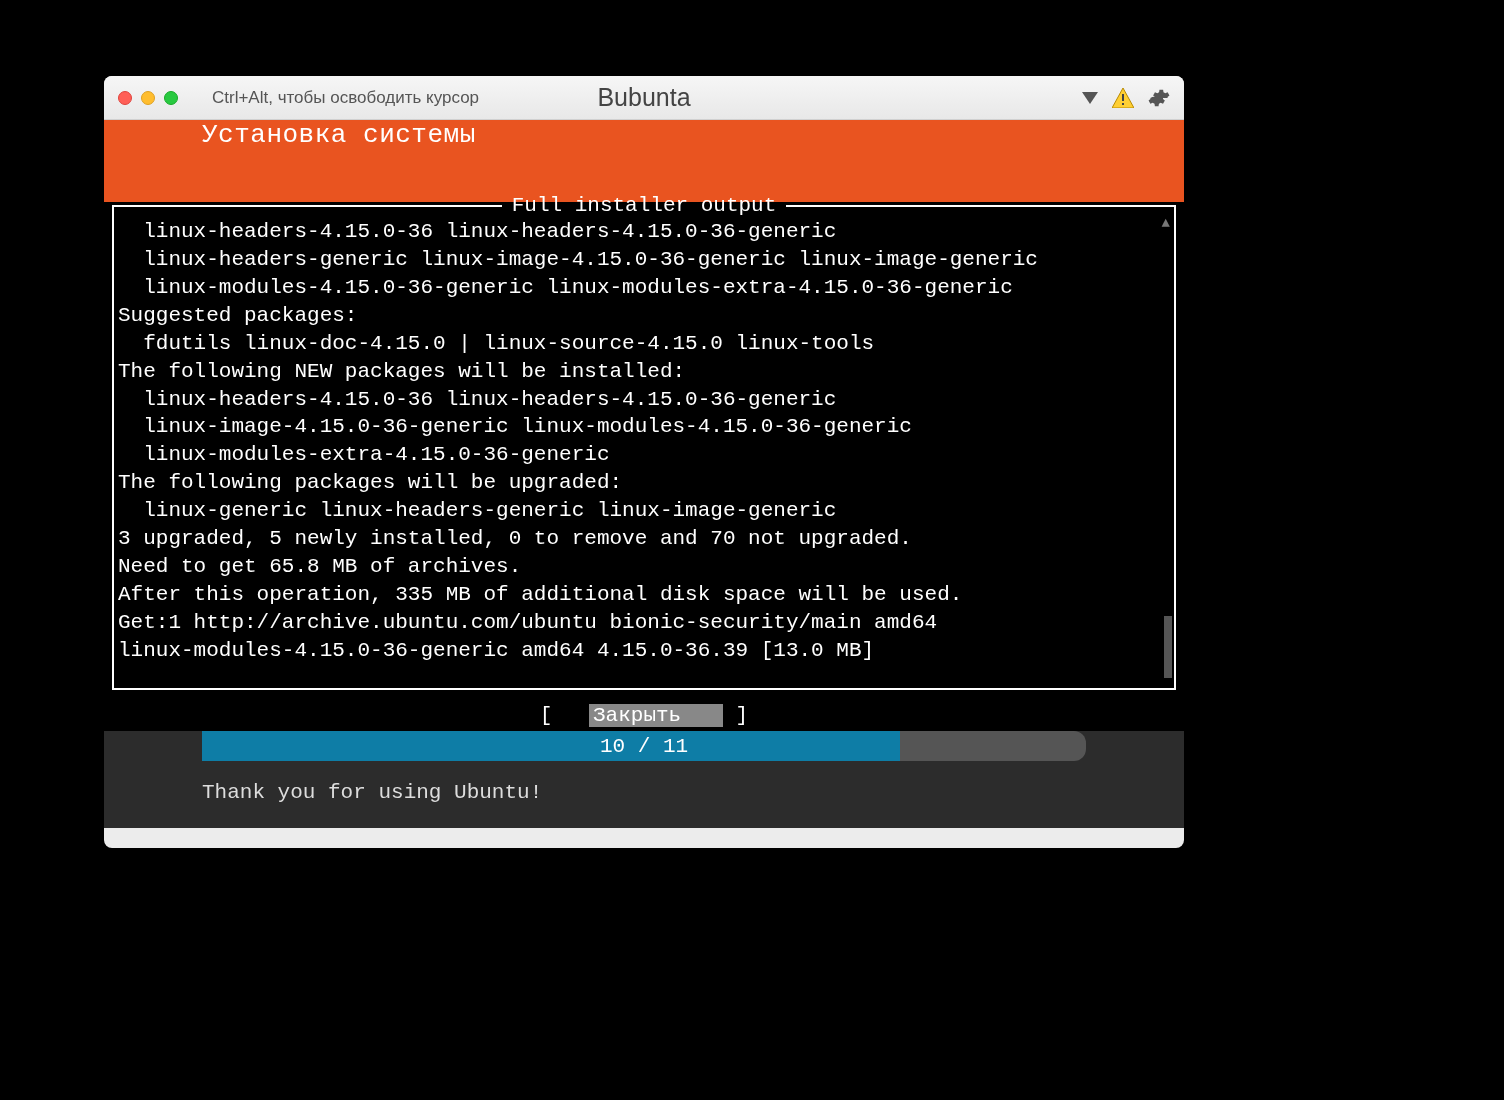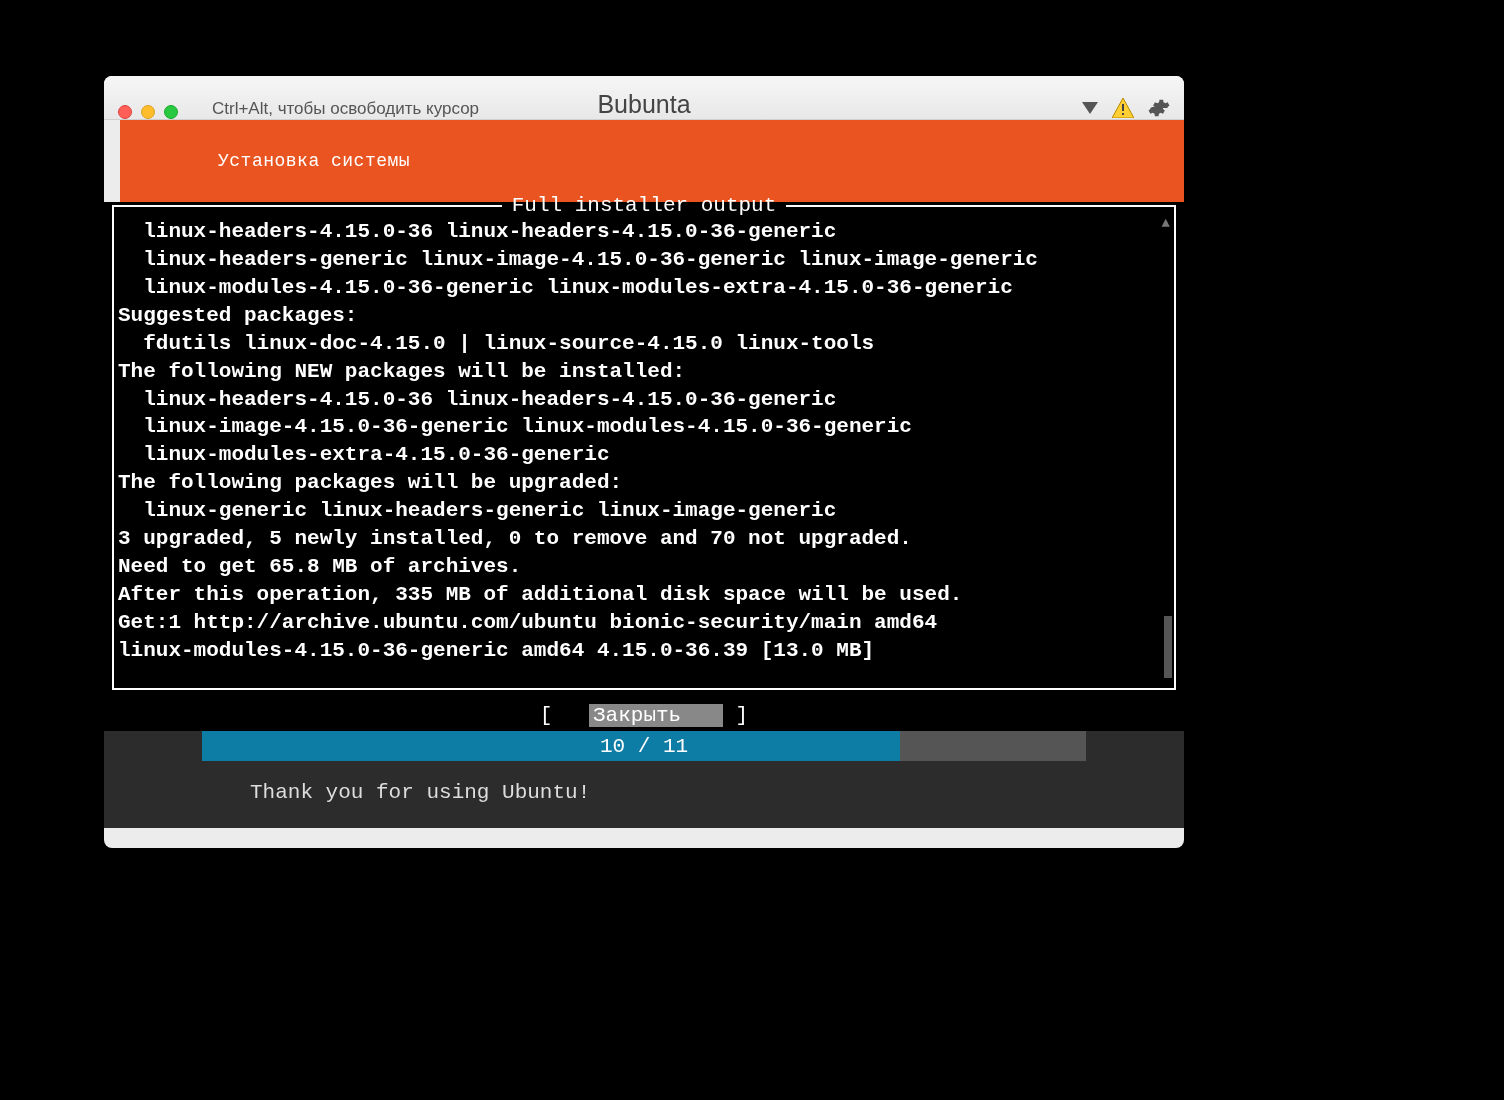--- a/index.html
+++ b/index.html
@@ -20,21 +20,21 @@
     border-radius: 8px;
     box-shadow: 0 18px 60px rgba(0,0,0,0.55), 0 2px 6px rgba(0,0,0,0.3);
     overflow: hidden;
   }
   
   .titlebar {
     height: 44px;
     background: linear-gradient(to bottom, #f6f6f6, #e8e8e8);
     border-bottom: 1px solid #d0d0d0;
     display: flex;
-    align-items: flex-end;
+    align-items: center;
     padding: 0 14px;
     position: relative;
   }
   .traffic-lights {
     display: flex;
     gap: 9px;
     align-items: center;
   }
   .traffic-light {
     width: 14px; height: 14px;
@@ -61,27 +61,26 @@
     display: flex;
     align-items: center;
     gap: 14px;
   }
   .titlebar-right svg { display:block; }
   
   .install-header {
     height: 82px;
     background: #e95420;
     display: flex;
-    align-items: center;
+    align-items: flex-start;
     padding-left: 98px;
     font-family: "Courier New", monospace;
-    font-size: 18px;
+    font-size: 26px;
     color: #fff;
     letter-spacing: 0.5px;
-    margin-left: 16px;
   }
   
   .terminal-wrap {
     background: #000;
     color: #fff;
     font-family: "Courier New", monospace;
     font-size: 21px;
     line-height: 1.33;
     position: relative;
     height: 500px;
@@ -105,21 +104,20 @@
     flex: 1;
     border-top: 2px solid #fff;
   }
   .term-title {
     padding: 0 10px;
     white-space: nowrap;
   }
   .term-body {
     white-space: pre;
     padding-top: 6px;
-    font-weight: bold;
   }
   .term-scroll-up {
     position: absolute;
     right: 4px;
     top: 8px;
     color: #777;
     font-size: 14px;
   }
   .term-scroll-thumb {
     position: absolute;
@@ -158,20 +156,21 @@
     height: 30px;
   }
   .progress-left {
     width: 98px;
     background: #2c2c2c;
   }
   .progress-bar {
     flex: 1;
     position: relative;
     background: #555;
+    border-radius: 12px;
   }
   .progress-fill {
     position: absolute;
     left: 0; top: 0; bottom: 0;
     background: #0e7da6;
   }
   .progress-label {
     position: absolute;
     left: 0; right: 0; top: 0; bottom: 0;
     display: flex;
@@ -179,21 +178,20 @@
     justify-content: center;
     color: #fff;
   }
   .progress-right {
     width: 98px;
     background: #2c2c2c;
   }
   .thanks-row {
     padding: 20px 0 24px 98px;
     color: #ddd;
-    margin-left: 48px;
   }
 </style>
 </head>
 <body>
 
 <div class="vm-window">
 
   <div class="titlebar">
     <div class="traffic-lights">
       <div class="traffic-light tl-red"></div>

